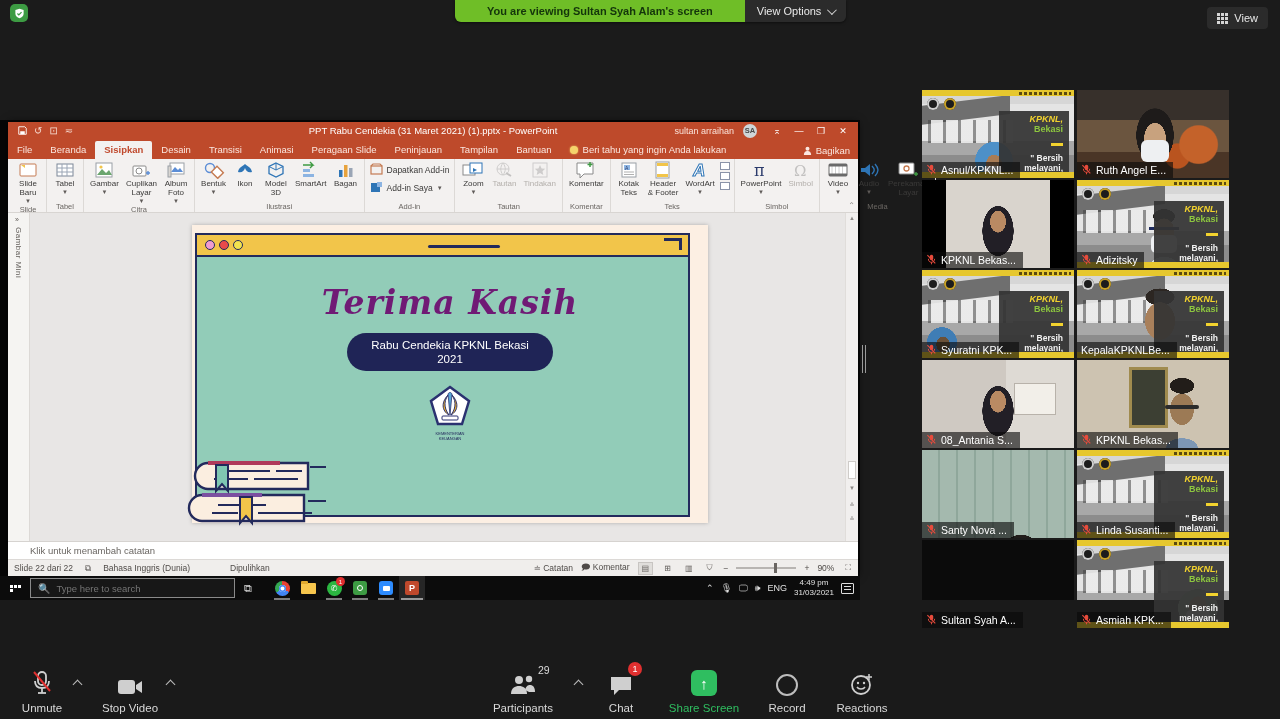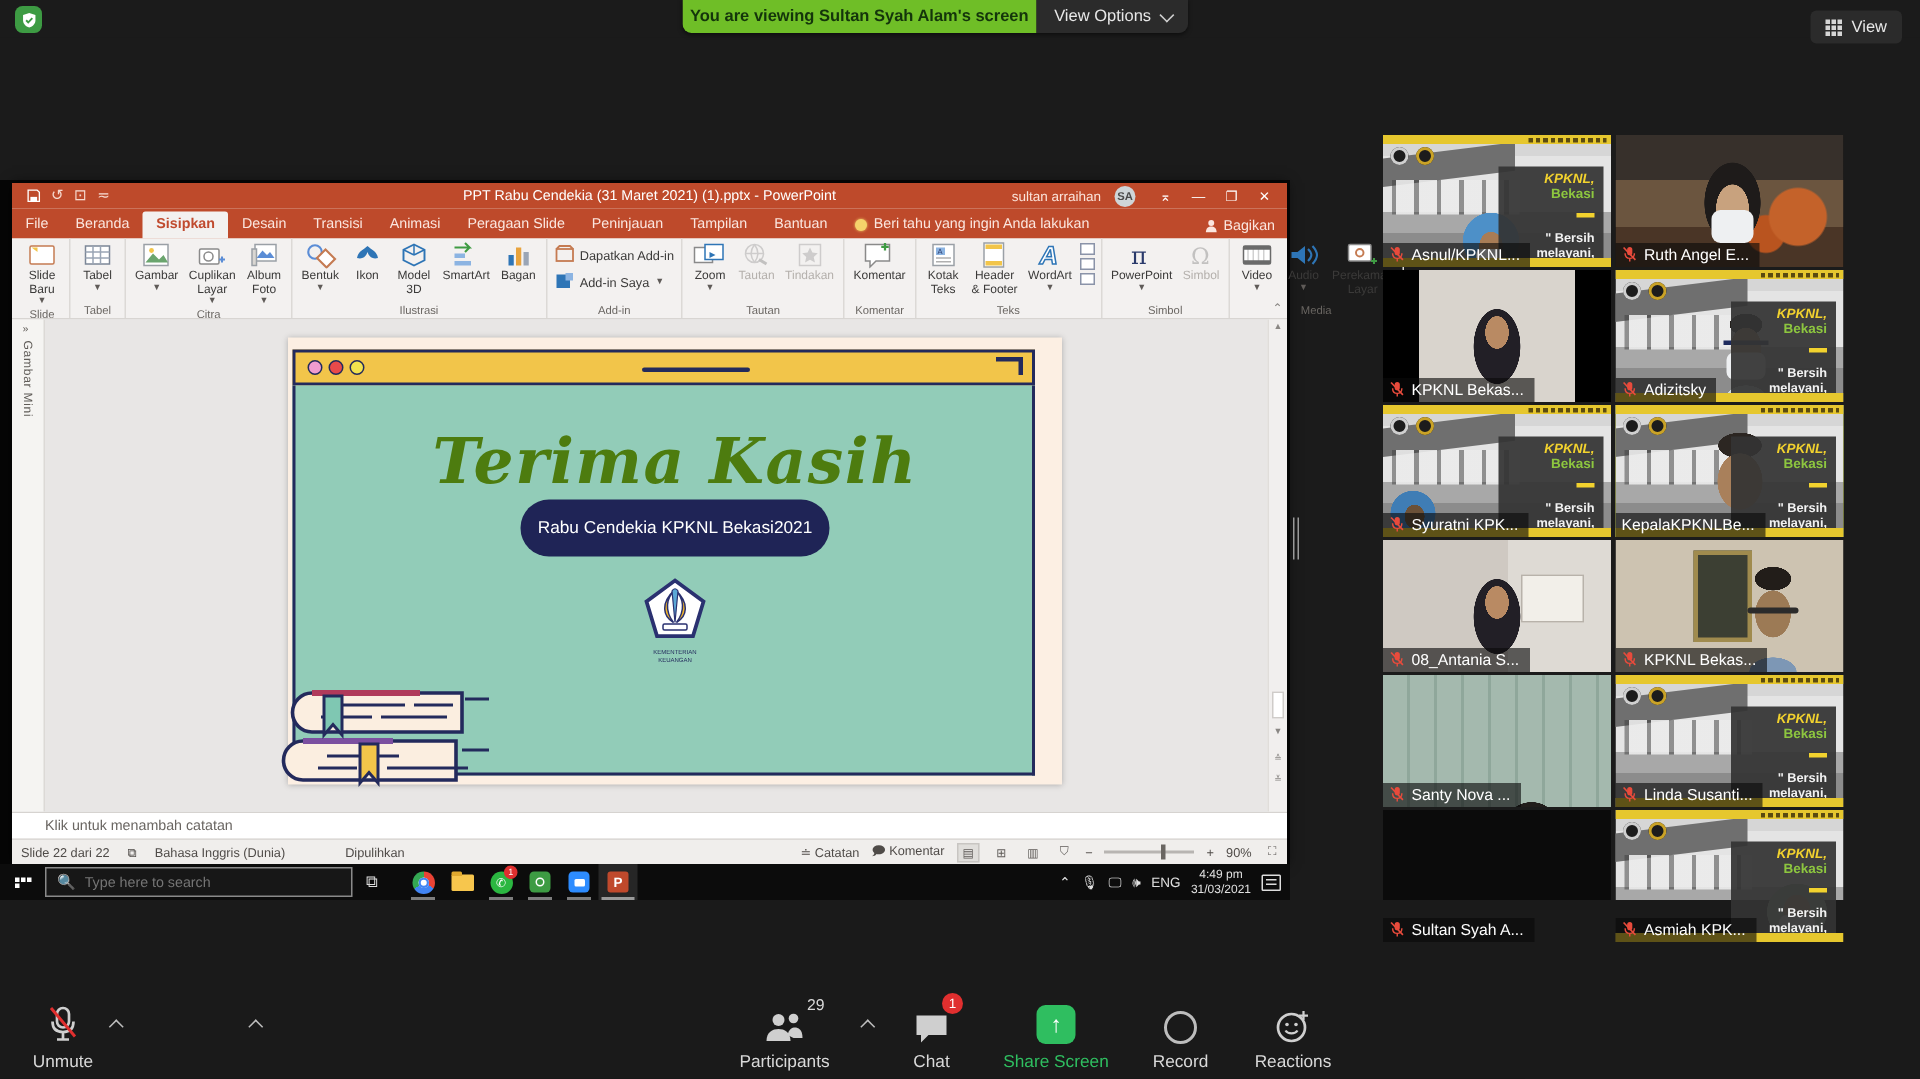--- a/index.html
+++ b/index.html
@@ -4,21 +4,21 @@
 <style>
   * { margin:0; padding:0; box-sizing:border-box; }
   html,body { width:1280px; height:719px; background:#1b1b1b; font-family:"Liberation Sans", sans-serif; overflow:hidden; }
   .stage { position:relative; width:1280px; height:719px; background:#1b1b1b; }
 
   
   .topbar { position:absolute; left:0; top:0; width:1280px; height:25px; background:#1b1b1b; }
   .shield { position:absolute; left:10px; top:4px; width:18px; height:18px; background:#3d9b43; border-radius:5px; display:flex; align-items:center; justify-content:center; }
   .shield svg { width:11px; height:11px; }
   .banner-group { position:absolute; left:455px; top:0; height:22px; display:flex; border-radius:0 0 6px 6px; overflow:hidden; box-shadow:0 1px 3px rgba(0,0,0,.5); }
-  .banner-green { background:#6fbe27; color:#14350b; font-size:11px; font-weight:bold; display:flex; align-items:center; padding:0 5px; }
+  .banner-green { background:#6fbe27; color:#14350b; font-size:11px; font-weight:bold; display:flex; align-items:center; padding:0 32px; }
   .banner-dark { background:#2b2b2b; color:#e8e8e8; font-size:11px; display:flex; align-items:center; gap:6px; padding:0 12px; cursor:pointer; }
   .chev-dn { width:7px; height:7px; border-right:1.5px solid #cfcfcf; border-bottom:1.5px solid #cfcfcf; transform:rotate(45deg) translateY(-2px); }
   .view-btn { position:absolute; right:12px; top:7px; height:22px; background:#2b2b2b; border-radius:4px; color:#e8e8e8; font-size:11px; display:flex; align-items:center; gap:6px; padding:0 10px; cursor:pointer; }
   .grid-ic { display:grid; grid-template-columns:repeat(3,3px); grid-gap:1px; }
   .grid-ic i { width:3px; height:3px; background:#d6d6d6; }
 
   
   .share { position:absolute; left:0; top:120px; width:860px; height:480px; background:#060606; }
   .ppt { position:absolute; left:8px; top:2px; width:850px; height:454px; background:#f3f1f0; box-shadow:0 0 8px rgba(0,0,0,.6); }
 
@@ -62,22 +62,22 @@
   .canvas { flex:1; position:relative; }
 
   .slide { position:absolute; left:162px; top:12px; width:516px; height:298px; background:#fcefe3; box-shadow:0 0 4px rgba(0,0,0,.25); }
   .browser-bar { position:absolute; left:3px; right:18px; top:8px; height:24px; background:#f2c54a; border:2px solid #232a5c; display:flex; align-items:center; }
   .bdots { display:flex; gap:4px; margin-left:8px; }
   .bdots i { width:10px; height:10px; border-radius:50%; border:1.5px solid #232a5c; }
   .bdots i:nth-child(1){ background:#f09ccf; } .bdots i:nth-child(2){ background:#e84a4a; } .bdots i:nth-child(3){ background:#f2e24e; }
   .bline { position:absolute; left:47%; top:10px; width:72px; height:3px; background:#232a5c; border-radius:2px; }
   .bcorner { position:absolute; right:6px; top:3px; width:18px; height:12px; border-top:3px solid #232a5c; border-right:3px solid #232a5c; }
   .teal { position:absolute; left:3px; right:18px; top:32px; bottom:6px; background:#92ccb8; border:2px solid #232a5c; border-top:none; }
-  .slide-title { position:absolute; left:0; right:0; top:58px; text-align:center; font-family:"DejaVu Serif", serif; font-style:italic; font-weight:bold; font-size:42px; color:#4d7c0f; letter-spacing:1px; }
-  .pill { position:absolute; left:50%; transform:translateX(-50%); top:108px; width:206px; height:38px; background:#1f2456; border-radius:19px; color:#fff; font-size:11.5px; display:flex; flex-direction:row; align-items:center; justify-content:center; line-height:1.25; }
+  .slide-title { position:absolute; left:0; right:0; top:58px; text-align:center; font-family:"DejaVu Serif", serif; font-style:italic; font-weight:bold; font-size:33px; color:#701a75; letter-spacing:1px; }
+  .pill { position:absolute; left:50%; transform:translateX(-50%); top:108px; width:206px; height:38px; background:#1f2456; border-radius:19px; color:#fff; font-size:11.5px; display:flex; flex-direction:column; align-items:center; justify-content:center; line-height:1.25; }
   .logo { position:absolute; left:50%; transform:translateX(-50%); top:160px; width:50px; text-align:center; }
   .logo-cap { font-size:4px; color:#232a5c; margin-top:1px; line-height:1.2; }
   .books { position:absolute; left:-14px; bottom:-12px; }
 
   .vscroll { position:absolute; right:0; top:0; bottom:0; width:13px; background:#f1efee; border-left:1px solid #e0ddda; font-size:6px; color:#8a8784; }
   .vscroll .arr { position:absolute; left:0; right:0; text-align:center; }
   .vthumb { position:absolute; left:2px; right:2px; top:248px; height:18px; background:#fff; border:1px solid #cfccc9; }
 
   .notes { height:18px; background:#ffffff; border-top:1px solid #d6d3d0; display:flex; align-items:center; padding-left:22px; font-size:9.5px; color:#6a6662; }
   .statusbar { height:17px; background:#f0eeec; border-top:1px solid #dcd9d6; display:flex; align-items:center; font-size:8.5px; color:#4f4b48; position:relative; }
@@ -944,20 +944,29 @@
             <path d="M4 11 c0 5 3 7 7 7 s7 -2 7 -7" fill="none" stroke="#cfcfcf" stroke-width="1.8"></path>
             <line x1="11" y1="18" x2="11" y2="23" stroke="#cfcfcf" stroke-width="1.8"></line>
             <line x1="7" y1="23" x2="15" y2="23" stroke="#cfcfcf" stroke-width="1.8"></line>
             <line x1="3" y1="2" x2="19" y2="21" stroke="#e02f2f" stroke-width="2"></line>
           </svg>
       </div>
       <span>Unmute</span>
     </div>
     <span class="tb-chev" style="left:73px"></span>
 
+    <div class="tbi" style="left:130px">
+      <div class="ticon">
+        <svg width="26" height="18" viewBox="0 0 26 18">
+            <rect x="1" y="2" width="17" height="14" rx="3" fill="#cfcfcf"></rect>
+            <path d="M19 7 l6 -4 v12 l-6 -4z" fill="#cfcfcf"></path>
+          </svg>
+      </div>
+      <span>Stop Video</span>
+    </div>
     <span class="tb-chev" style="left:166px"></span>
 
     <div class="tbi" style="left:523px">
       <div class="ticon">
         <svg width="28" height="22" viewBox="0 0 28 22">
             <circle cx="10" cy="6" r="4" fill="#cfcfcf"></circle>
             <path d="M2 20 c0-6 4-8 8-8 s8 2 8 8z" fill="#cfcfcf"></path>
             <circle cx="20" cy="5" r="3.2" fill="#cfcfcf"></circle>
             <path d="M16 16 c1-4 3-5 5-5 s5 1 5 7 h-6" fill="#cfcfcf"></path>
           </svg>

